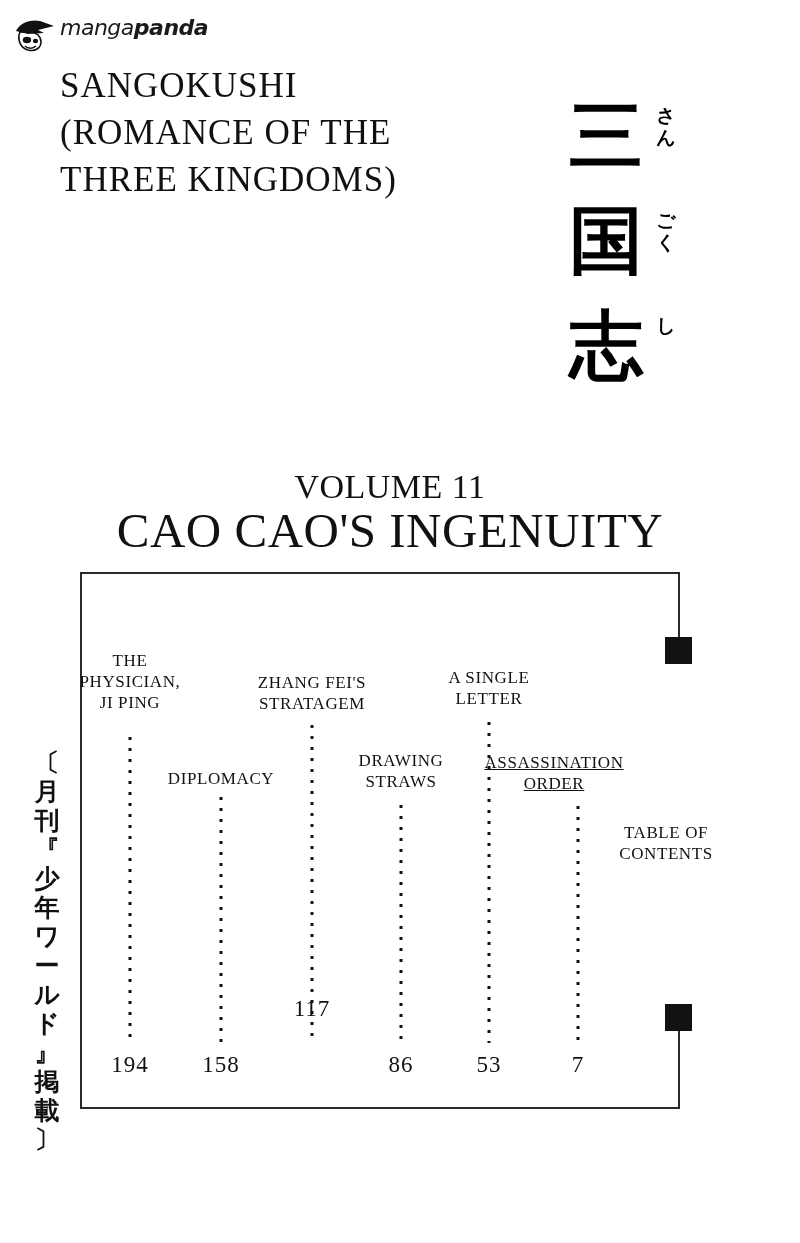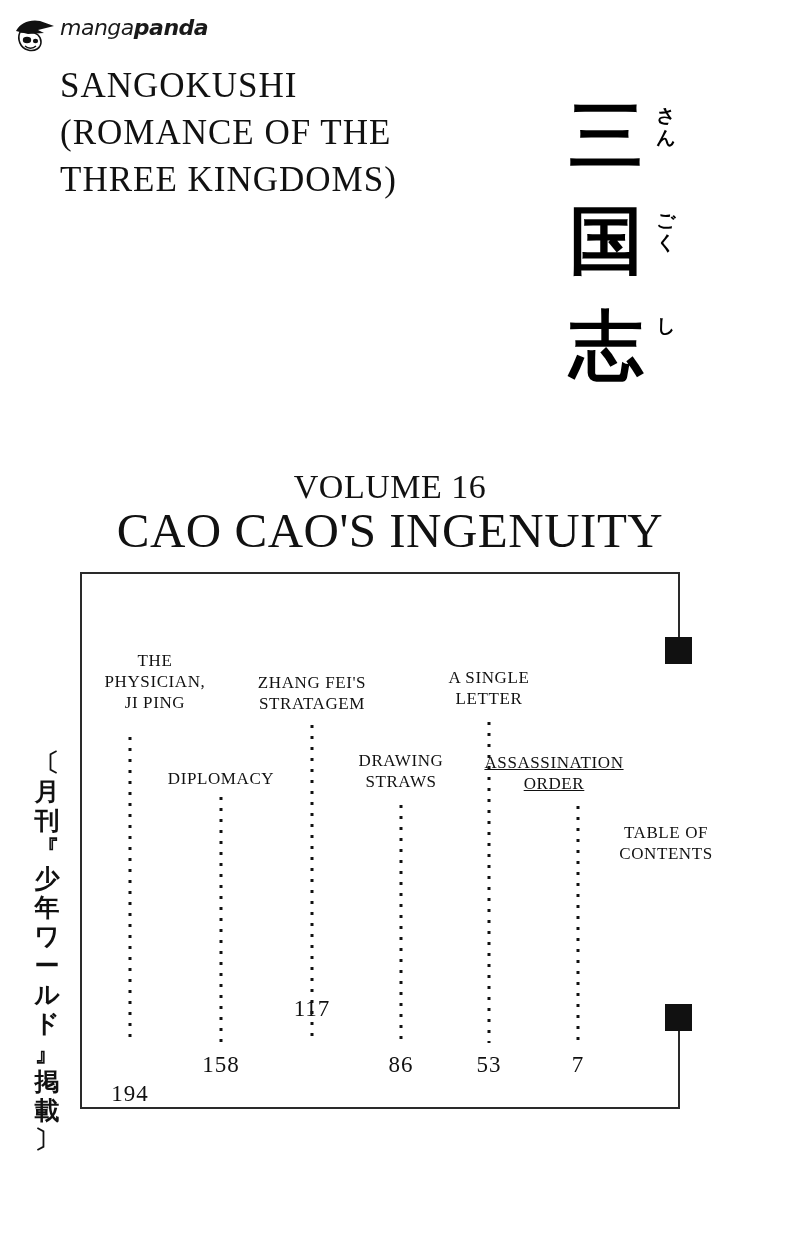--- a/index.html
+++ b/index.html
@@ -247,21 +247,21 @@
   </div>
   <div class="jp-row">
     <span class="jp-kanji">志</span>
     <span class="jp-furi">
       <span>し</span>
     </span>
   </div>
 </div>
 
 <div class="volume-block">
-  <div class="vol-line-1">VOLUME 16</div>
+  <div class="vol-line-1">VOLUME 11</div>
   <div class="vol-line-2">CAO CAO'S INGENUITY</div>
 </div>
 
 <div class="jp-note">
     <span>〔</span>
     <span>月</span>
     <span>刊</span>
     <span>『</span>
     <span>少</span>
     <span>年</span>
@@ -280,27 +280,27 @@
   <div class="frame-left"></div>
   <div class="frame-bottom"></div>
   <div class="frame-right-top"></div>
   <div class="frame-right-bottom"></div>
   <div class="corner-square top"></div>
   <div class="corner-square bottom"></div>
 </div>
 
 <div id="toc-entries">
     <div class="toc-entry">
-      <div class="toc-label" style="left: 130px; top: 650px; margin-left: 25px;">
+      <div class="toc-label" style="left: 130px; top: 650px;">
         <div>THE</div>
         <div>PHYSICIAN,</div>
         <div>JI PING</div>
       </div>
       <div class="toc-dots" style="left: 130px; top: 737px; height: 306px;"></div>
-      <div class="toc-page" style="left: 130px; top: 1052px; margin-top: 29px;">194</div>
+      <div class="toc-page" style="left: 130px; top: 1052px;">194</div>
     </div>
     <div class="toc-entry">
       <div class="toc-label" style="left: 221px; top: 768px;">
         <div>DIPLOMACY</div>
       </div>
       <div class="toc-dots" style="left: 221px; top: 797px; height: 246px;"></div>
       <div class="toc-page" style="left: 221px; top: 1052px;">158</div>
     </div>
     <div class="toc-entry">
       <div class="toc-label" style="left: 312px; top: 672px;">

